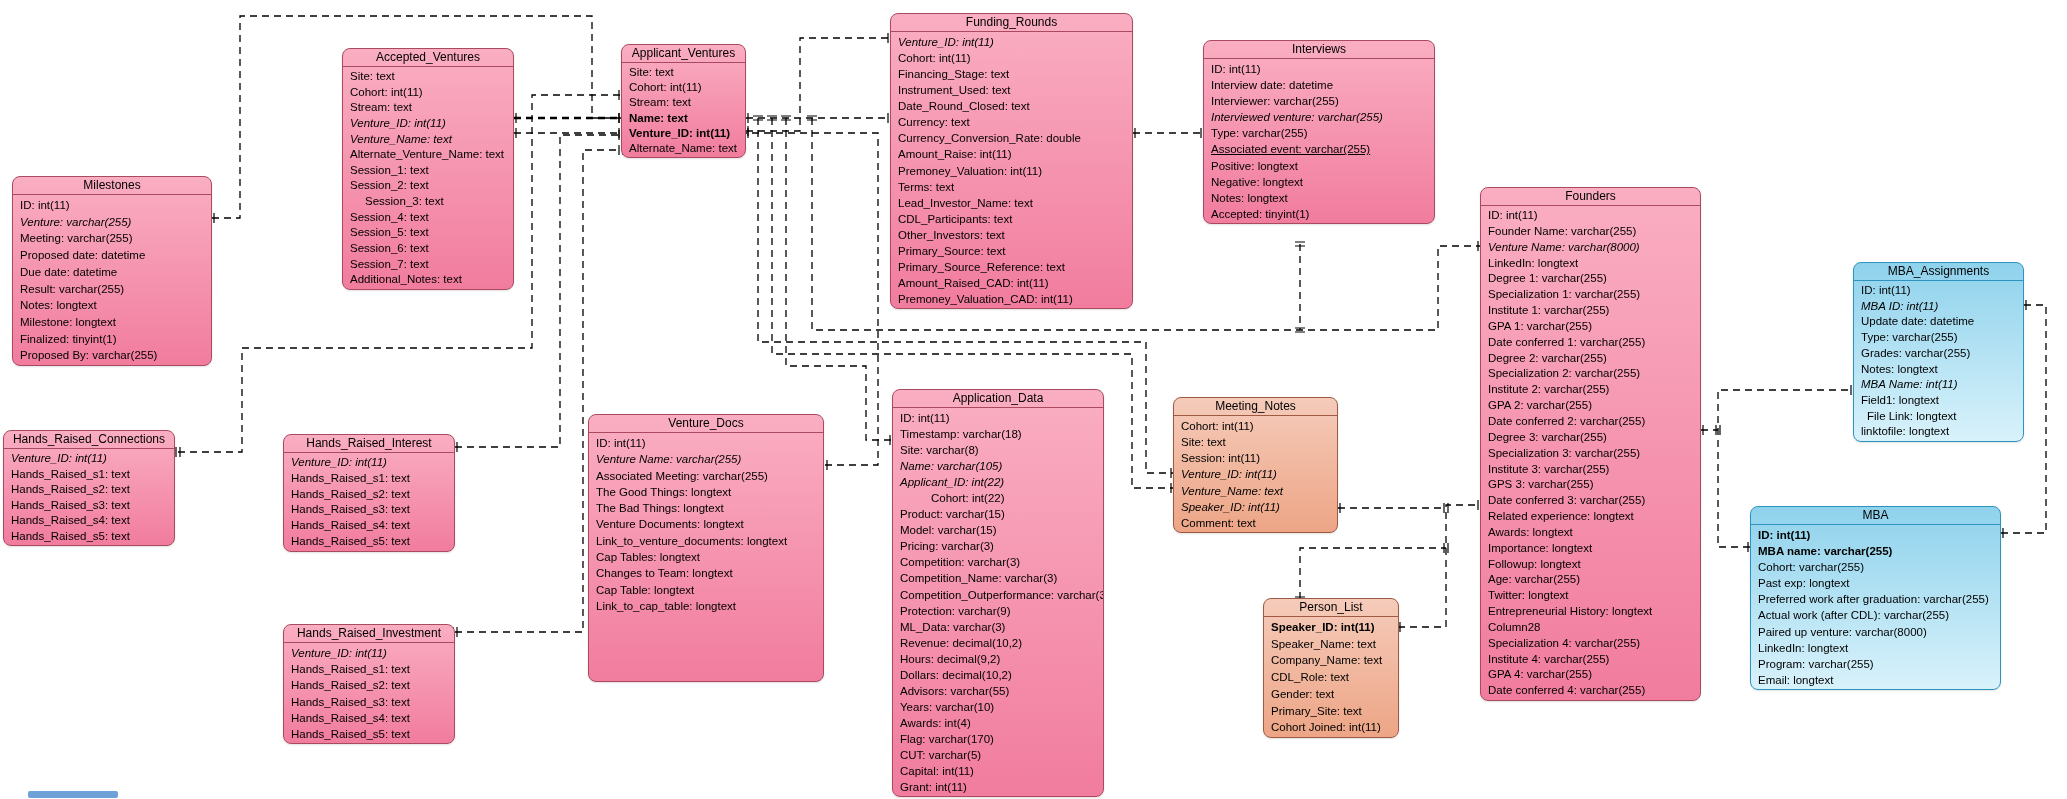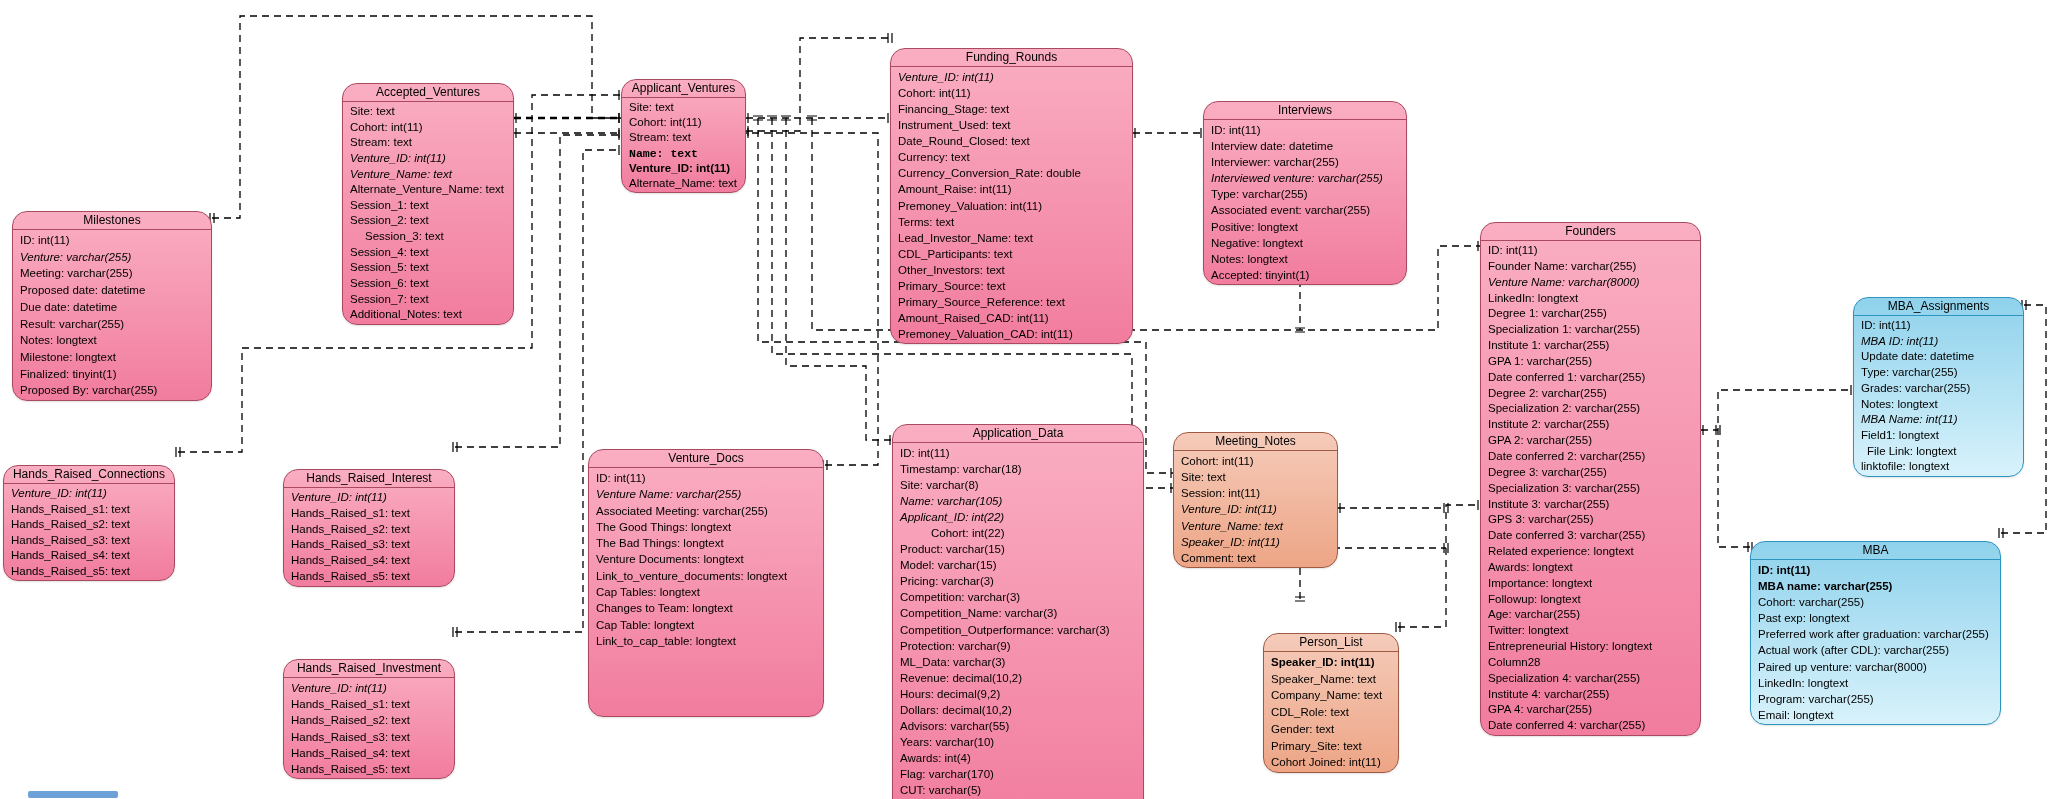--- a/index.html
+++ b/index.html
@@ -1,20 +1,20 @@
 <!DOCTYPE html>
 <html><head>
 <meta charset="utf-8">
 <style>
   html,body{margin:0;padding:0;background:#ffffff;}
   #stage{position:relative;width:2067px;height:799px;overflow:hidden;
          font-family:"Liberation Sans", sans-serif;background:#ffffff;}
   #connector-layer{position:absolute;left:0;top:0;z-index:1;}
-  .etable{position:absolute;z-index:2;border:1px solid;border-radius:15px;
-          box-sizing:border-box;overflow:hidden;box-shadow:0 1px 2px rgba(0,0,0,0.12);margin-top:35px;}
+  .etable{position:absolute;z-index:2;border:1px solid;border-radius:8px;
+          box-sizing:border-box;overflow:hidden;box-shadow:0 1px 2px rgba(0,0,0,0.12);}
   .t-title{font-size:12px;line-height:17px;height:17px;text-align:center;
            color:#000;border-bottom:1px solid;white-space:nowrap;overflow:hidden;}
   .t-body{padding-top:2px;}
   .t-row{font-size:11.5px;color:#000;padding-left:7px;white-space:nowrap;overflow:hidden;}
   .t-row.i{font-style:italic;}
   .t-row.b{font-weight:bold;}
   .conn{fill:none;}
   #hscroll-thumb{position:absolute;z-index:3;border-radius:2px;}
 </style>
 </head>
@@ -86,21 +86,21 @@
           <div class="t-row" style="line-height: 15.6429px;">Session_7: text</div>
           <div class="t-row" style="line-height: 15.6429px;">Additional_Notes: text</div>
         </div>
       </div>
       <div class="etable" style="left: 621px; top: 44px; width: 125px; height: 114px; background: linear-gradient(rgb(250, 174, 194), rgb(241, 124, 158)); border-color: rgb(169, 74, 97);">
         <div class="t-title" style="border-bottom-color: rgb(169, 74, 97);">Applicant_Ventures</div>
         <div class="t-body">
           <div class="t-row" style="line-height: 15.1667px;">Site: text</div>
           <div class="t-row" style="line-height: 15.1667px;">Cohort: int(11)</div>
           <div class="t-row" style="line-height: 15.1667px;">Stream: text</div>
-          <div class="t-row b" style="line-height: 15.1667px; font-family: Liberation Mono, monospace;">Name: text</div>
+          <div class="t-row b" style="line-height: 15.1667px;">Name: text</div>
           <div class="t-row b" style="line-height: 15.1667px;">Venture_ID: int(11)</div>
           <div class="t-row" style="line-height: 15.1667px;">Alternate_Name: text</div>
         </div>
       </div>
       <div class="etable" style="left: 890px; top: 13px; width: 243px; height: 296px; background: linear-gradient(rgb(250, 174, 194), rgb(241, 124, 158)); border-color: rgb(169, 74, 97);">
         <div class="t-title" style="border-bottom-color: rgb(169, 74, 97);">Funding_Rounds</div>
         <div class="t-body">
           <div class="t-row i" style="line-height: 16.0588px;">Venture_ID: int(11)</div>
           <div class="t-row" style="line-height: 16.0588px;">Cohort: int(11)</div>
           <div class="t-row" style="line-height: 16.0588px;">Financing_Stage: text</div>
@@ -113,29 +113,29 @@
           <div class="t-row" style="line-height: 16.0588px;">Terms: text</div>
           <div class="t-row" style="line-height: 16.0588px;">Lead_Investor_Name: text</div>
           <div class="t-row" style="line-height: 16.0588px;">CDL_Participants: text</div>
           <div class="t-row" style="line-height: 16.0588px;">Other_Investors: text</div>
           <div class="t-row" style="line-height: 16.0588px;">Primary_Source: text</div>
           <div class="t-row" style="line-height: 16.0588px;">Primary_Source_Reference: text</div>
           <div class="t-row" style="line-height: 16.0588px;">Amount_Raised_CAD: int(11)</div>
           <div class="t-row" style="line-height: 16.0588px;">Premoney_Valuation_CAD: int(11)</div>
         </div>
       </div>
-      <div class="etable" style="left: 1203px; top: 66px; width: 204px; height: 184px; background: linear-gradient(rgb(250, 174, 194), rgb(241, 124, 158)); border-color: rgb(169, 74, 97);">
+      <div class="etable" style="left: 1203px; top: 40px; width: 232px; height: 184px; background: linear-gradient(rgb(250, 174, 194), rgb(241, 124, 158)); border-color: rgb(169, 74, 97);">
         <div class="t-title" style="border-bottom-color: rgb(169, 74, 97);">Interviews</div>
         <div class="t-body">
           <div class="t-row" style="line-height: 16.1px;">ID: int(11)</div>
           <div class="t-row" style="line-height: 16.1px;">Interview date: datetime</div>
           <div class="t-row" style="line-height: 16.1px;">Interviewer: varchar(255)</div>
           <div class="t-row i" style="line-height: 16.1px;">Interviewed venture: varchar(255)</div>
           <div class="t-row" style="line-height: 16.1px;">Type: varchar(255)</div>
-          <div class="t-row" style="line-height: 16.1px;">Associated event: varchar(255)</div>
+          <div class="t-row" style="line-height: 16.1px; text-decoration: underline;">Associated event: varchar(255)</div>
           <div class="t-row" style="line-height: 16.1px;">Positive: longtext</div>
           <div class="t-row" style="line-height: 16.1px;">Negative: longtext</div>
           <div class="t-row" style="line-height: 16.1px;">Notes: longtext</div>
           <div class="t-row" style="line-height: 16.1px;">Accepted: tinyint(1)</div>
         </div>
       </div>
       <div class="etable" style="left: 1480px; top: 187px; width: 221px; height: 514px; background: linear-gradient(rgb(250, 174, 194), rgb(241, 124, 158)); border-color: rgb(169, 74, 97);">
         <div class="t-title" style="border-bottom-color: rgb(169, 74, 97);">Founders</div>
         <div class="t-body">
           <div class="t-row" style="line-height: 15.8387px;">ID: int(11)</div>
@@ -243,21 +243,21 @@
           <div class="t-row" style="line-height: 16.3px;">The Good Things: longtext</div>
           <div class="t-row" style="line-height: 16.3px;">The Bad Things: longtext</div>
           <div class="t-row" style="line-height: 16.3px;">Venture Documents: longtext</div>
           <div class="t-row" style="line-height: 16.3px;">Link_to_venture_documents: longtext</div>
           <div class="t-row" style="line-height: 16.3px;">Cap Tables: longtext</div>
           <div class="t-row" style="line-height: 16.3px;">Changes to Team: longtext</div>
           <div class="t-row" style="line-height: 16.3px;">Cap Table: longtext</div>
           <div class="t-row" style="line-height: 16.3px;">Link_to_cap_table: longtext</div>
         </div>
       </div>
-      <div class="etable" style="left: 892px; top: 389px; width: 252px; height: 408px; background: linear-gradient(rgb(250, 174, 194), rgb(241, 124, 158)); border-color: rgb(169, 74, 97);">
+      <div class="etable" style="left: 892px; top: 389px; width: 212px; height: 408px; background: linear-gradient(rgb(250, 174, 194), rgb(241, 124, 158)); border-color: rgb(169, 74, 97);">
         <div class="t-title" style="border-bottom-color: rgb(169, 74, 97);">Application_Data</div>
         <div class="t-body">
           <div class="t-row" style="line-height: 16.0417px;">ID: int(11)</div>
           <div class="t-row" style="line-height: 16.0417px;">Timestamp: varchar(18)</div>
           <div class="t-row" style="line-height: 16.0417px;">Site: varchar(8)</div>
           <div class="t-row i" style="line-height: 16.0417px;">Name: varchar(105)</div>
           <div class="t-row i" style="line-height: 16.0417px;">Applicant_ID: int(22)</div>
           <div class="t-row" style="line-height: 16.0417px; padding-left: 38px;">Cohort: int(22)</div>
           <div class="t-row" style="line-height: 16.0417px;">Product: varchar(15)</div>
           <div class="t-row" style="line-height: 16.0417px;">Model: varchar(15)</div>

